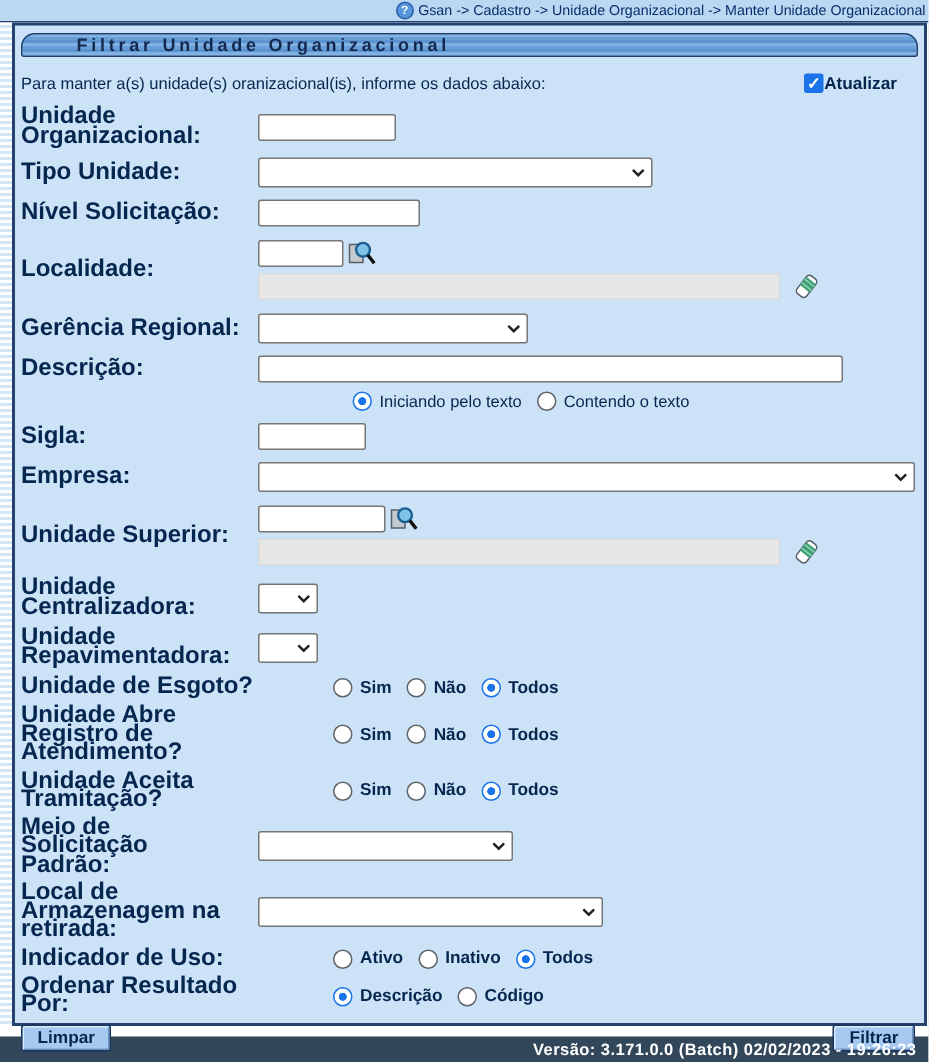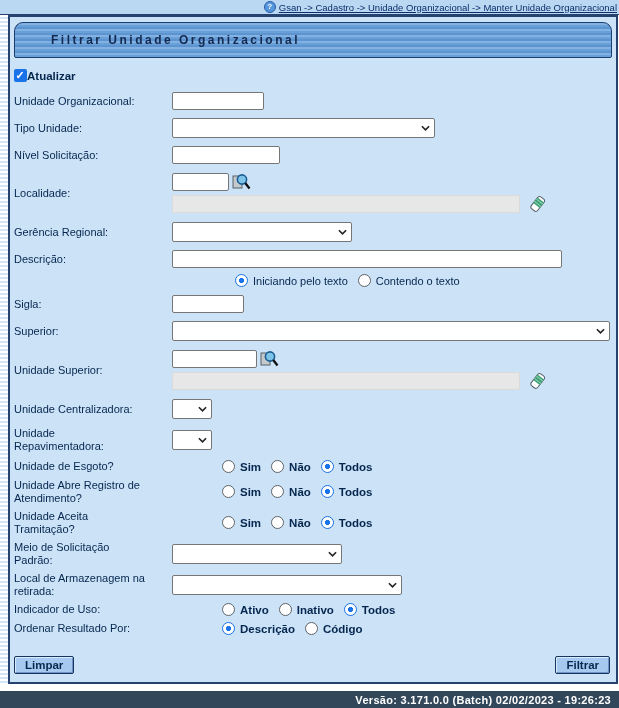--- a/index.html
+++ b/index.html
@@ -15,50 +15,50 @@
     height:14px;background:#BAD8F2;border-bottom:1px solid #26436F;
     display:flex;align-items:center;justify-content:flex-end;
     font-size:9.5px;color:#0B2E6B;padding-right:2px;gap:3px;
   }
   .help-icon{
     width:10px;height:10px;border-radius:50%;
     background:#5596DC;border:1px solid #2B5EA7;color:#fff;
     font-size:8px;font-weight:bold;line-height:10px;text-align:center;
     flex:0 0 auto;cursor:pointer;
   }
-  .crumb-link{color:#0B2E6B;text-decoration:underline;cursor:pointer;white-space:nowrap;}
+  .crumb-link{color:#0B2E6B;cursor:pointer;white-space:nowrap;}
   
   .main-wrap{display:flex;height:669px;}
   .stripes{
     width:8px;flex:0 0 8px;
     background:repeating-linear-gradient(180deg,#ffffff 0 2px,#D3E6F6 2px 4px);
   }
   .box{
     flex:1;margin-right:1px;
     border:2px solid #26436F;border-top-width:2px;
     background:#CBE2F7;
     display:flex;flex-direction:column;
     box-sizing:border-box;
     padding:0 0 6px 0;
   }
   
   .titlebar{
-    margin:5px 4px 0 4px;height:36px;
+    margin:5px 4px 0 4px;height:24px;
     border:1px solid #1C3D6E;
     border-radius:9px 9px 2px 2px;
     background:repeating-linear-gradient(180deg,#82B2E4 0 2px,#6AA0D8 2px 4px,#5D93CF 4px 6px);
     display:flex;align-items:center;
     color:#13294F;font-weight:bold;font-size:12px;letter-spacing:2.5px;
     padding-left:36px;box-sizing:border-box;
   }
   
   .row{display:flex;align-items:center;margin:0 6px 8px 4px;}
   .row.tight{margin-bottom:6px;}
   .lbl{
-    flex:0 0 158px;font-size:11px;font-weight:normal;color:#05264E;line-height:12.5px;
+    flex:0 0 158px;font-size:16px;font-weight:bold;color:#05264E;line-height:12.5px;
   }
   .ctrl{flex:1;display:flex;}
   .intro-row{margin:11px 6px 10px 4px;display:flex;align-items:center;}
   .intro-text{flex:1;font-size:11px;color:#05264E;}
   .chk-wrap{display:flex;align-items:center;gap:0;padding-right:12px;}
   .checkbox{
     width:13px;height:13px;border-radius:2px;background:#1A73E8;
     position:relative;cursor:pointer;flex:0 0 auto;
   }
   .checkbox::after{
@@ -123,20 +123,21 @@
 </div>
 
 <div class="main-wrap">
   <div class="stripes"></div>
 
   <div class="box">
 
     <div class="titlebar">Filtrar Unidade Organizacional</div>
 
     <div class="intro-row">
+      <span class="intro-text">Para manter a(s) unidade(s) oranizacional(is), informe os dados abaixo:</span>
       <span class="chk-wrap">
         <span class="checkbox"></span>
         <span class="chk-label">Atualizar</span>
       </span>
     </div>
 
     <div class="row">
       <span class="lbl">Unidade Organizacional:</span>
       <span class="ctrl">
           <input class="tin" style="width: 92px;" value="">
@@ -222,21 +223,21 @@
     </div>
 
     <div class="row">
       <span class="lbl">Sigla:</span>
       <span class="ctrl">
           <input class="tin" style="width: 72px;" value="">
         </span>
     </div>
 
     <div class="row">
-      <span class="lbl">Superior:</span>
+      <span class="lbl">Empresa:</span>
       <span class="ctrl">
         <span class="sel" style="width:438px">
           <span></span>
           <svg class="chev" viewBox="0 0 10 6">
               <path d="M1 1 L5 5 L9 1" fill="none" stroke="#222" stroke-width="1.8"></path>
             </svg>
         </span>
       </span>
     </div>
 

